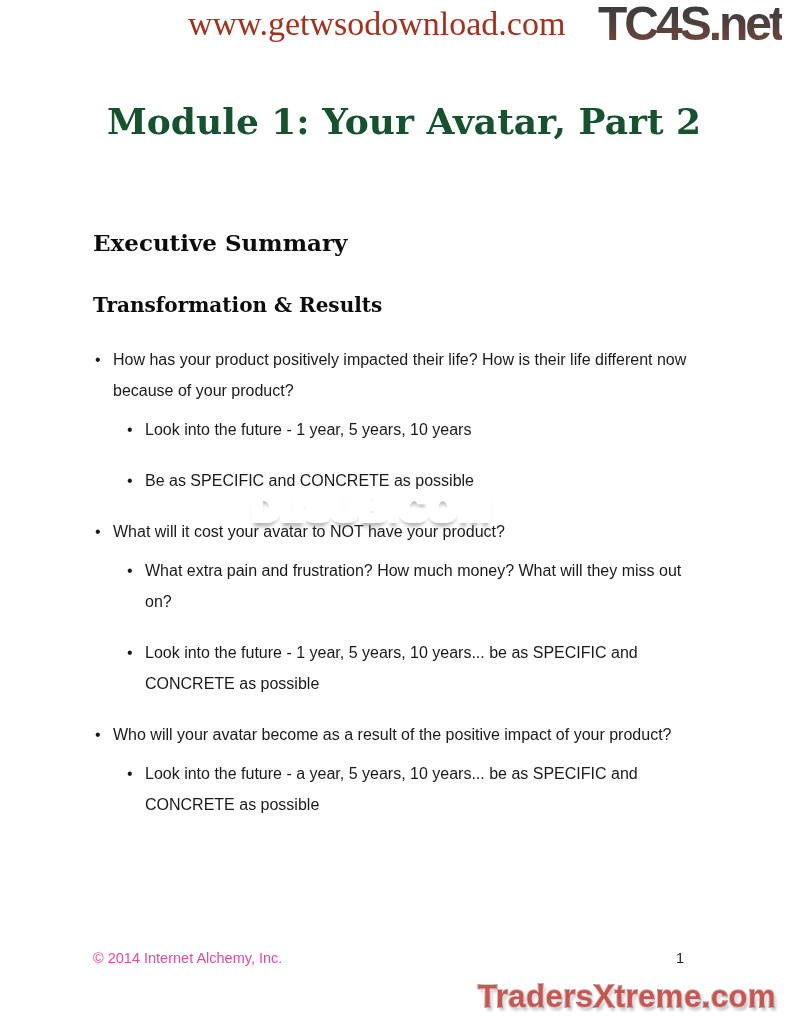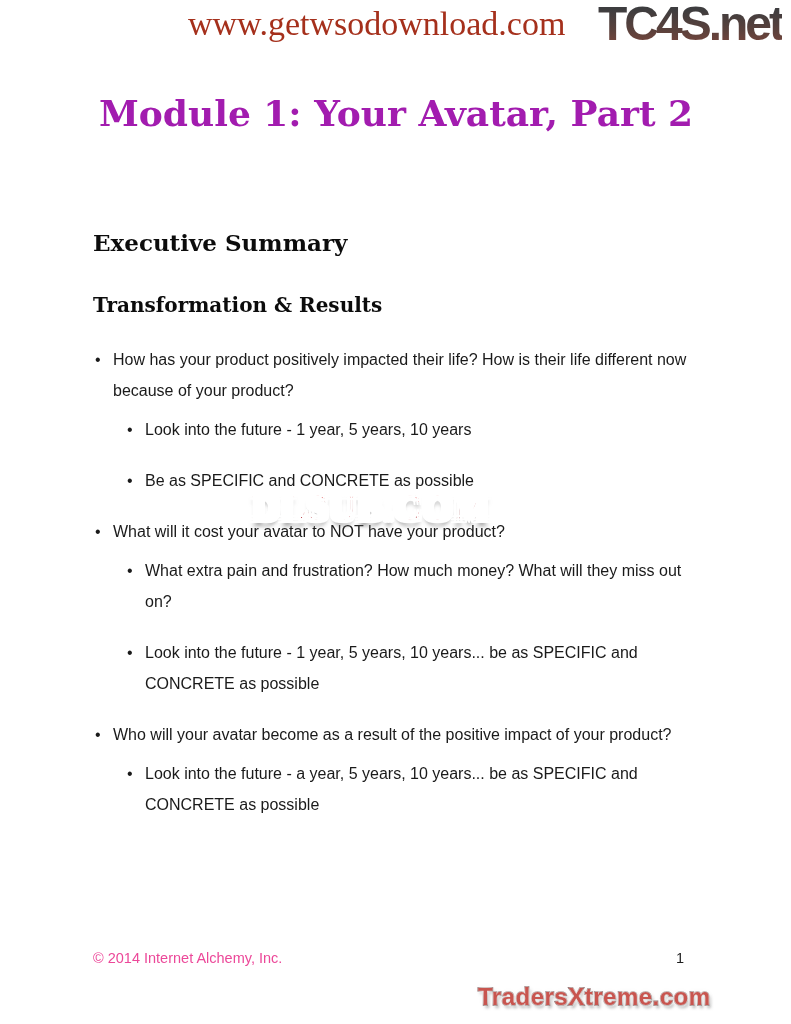--- a/index.html
+++ b/index.html
@@ -43,26 +43,26 @@
       background-clip: text;
       color: transparent;
     }
   }
 
   
   .doc-title {
     position: absolute;
     left: 99px;
     top: 90px;
-    margin: 0;
+    margin: 8px;
     font-family: "DejaVu Serif", serif;
     font-weight: bold;
     font-size: 36px;
     line-height: 46px;
-    color: #a21caf;
+    color: #14532d;
     white-space: nowrap;
   }
   .section-heading {
     position: absolute;
     left: 93px;
     top: 229px;
     margin: 0;
     font-family: "DejaVu Serif", serif;
     font-weight: bold;
     font-size: 23px;
@@ -108,21 +108,21 @@
     color: #1a1a1a;
   }
   .content ul.l2 { margin: 8px 0 0 12px; }
 
   
   .dlsub {
     position: absolute;
     left: 252px;
     top: 483px;
     margin: 0;
-    font-family: Liberation Serif, serif;
+    font-family: Liberation Sans, sans-serif;
     font-weight: bold;
     font-size: 38px;
     line-height: 48px;
     letter-spacing: 1px;
     white-space: nowrap;
     color: #c11821;
     text-shadow:
       -3px -3px 0 #ffffff, 3px -3px 0 #ffffff,
       -3px  3px 0 #ffffff, 3px  3px 0 #ffffff,
       -3px  0   0 #ffffff, 3px  0   0 #ffffff,
@@ -156,21 +156,21 @@
     font-size: 14.5px;
     color: #1d1d1d;
   }
 
   
   .traders {
     position: absolute;
     left: 478px;
     top: 978px;
     margin: 0;
-    font-size: 24px;
+    font-size: 31px;
     line-height: 38px;
     font-weight: bold;
     letter-spacing: 0.5px;
     white-space: nowrap;
     font-family: "Liberation Sans", sans-serif;
     color: #c8554f;
     -webkit-text-stroke: 1.6px #4a1512;
     paint-order: stroke fill;
     text-shadow:
       0 0 2px #ffffff, 0 0 4px #ffffff, 0 0 6px #f2f2f2,

